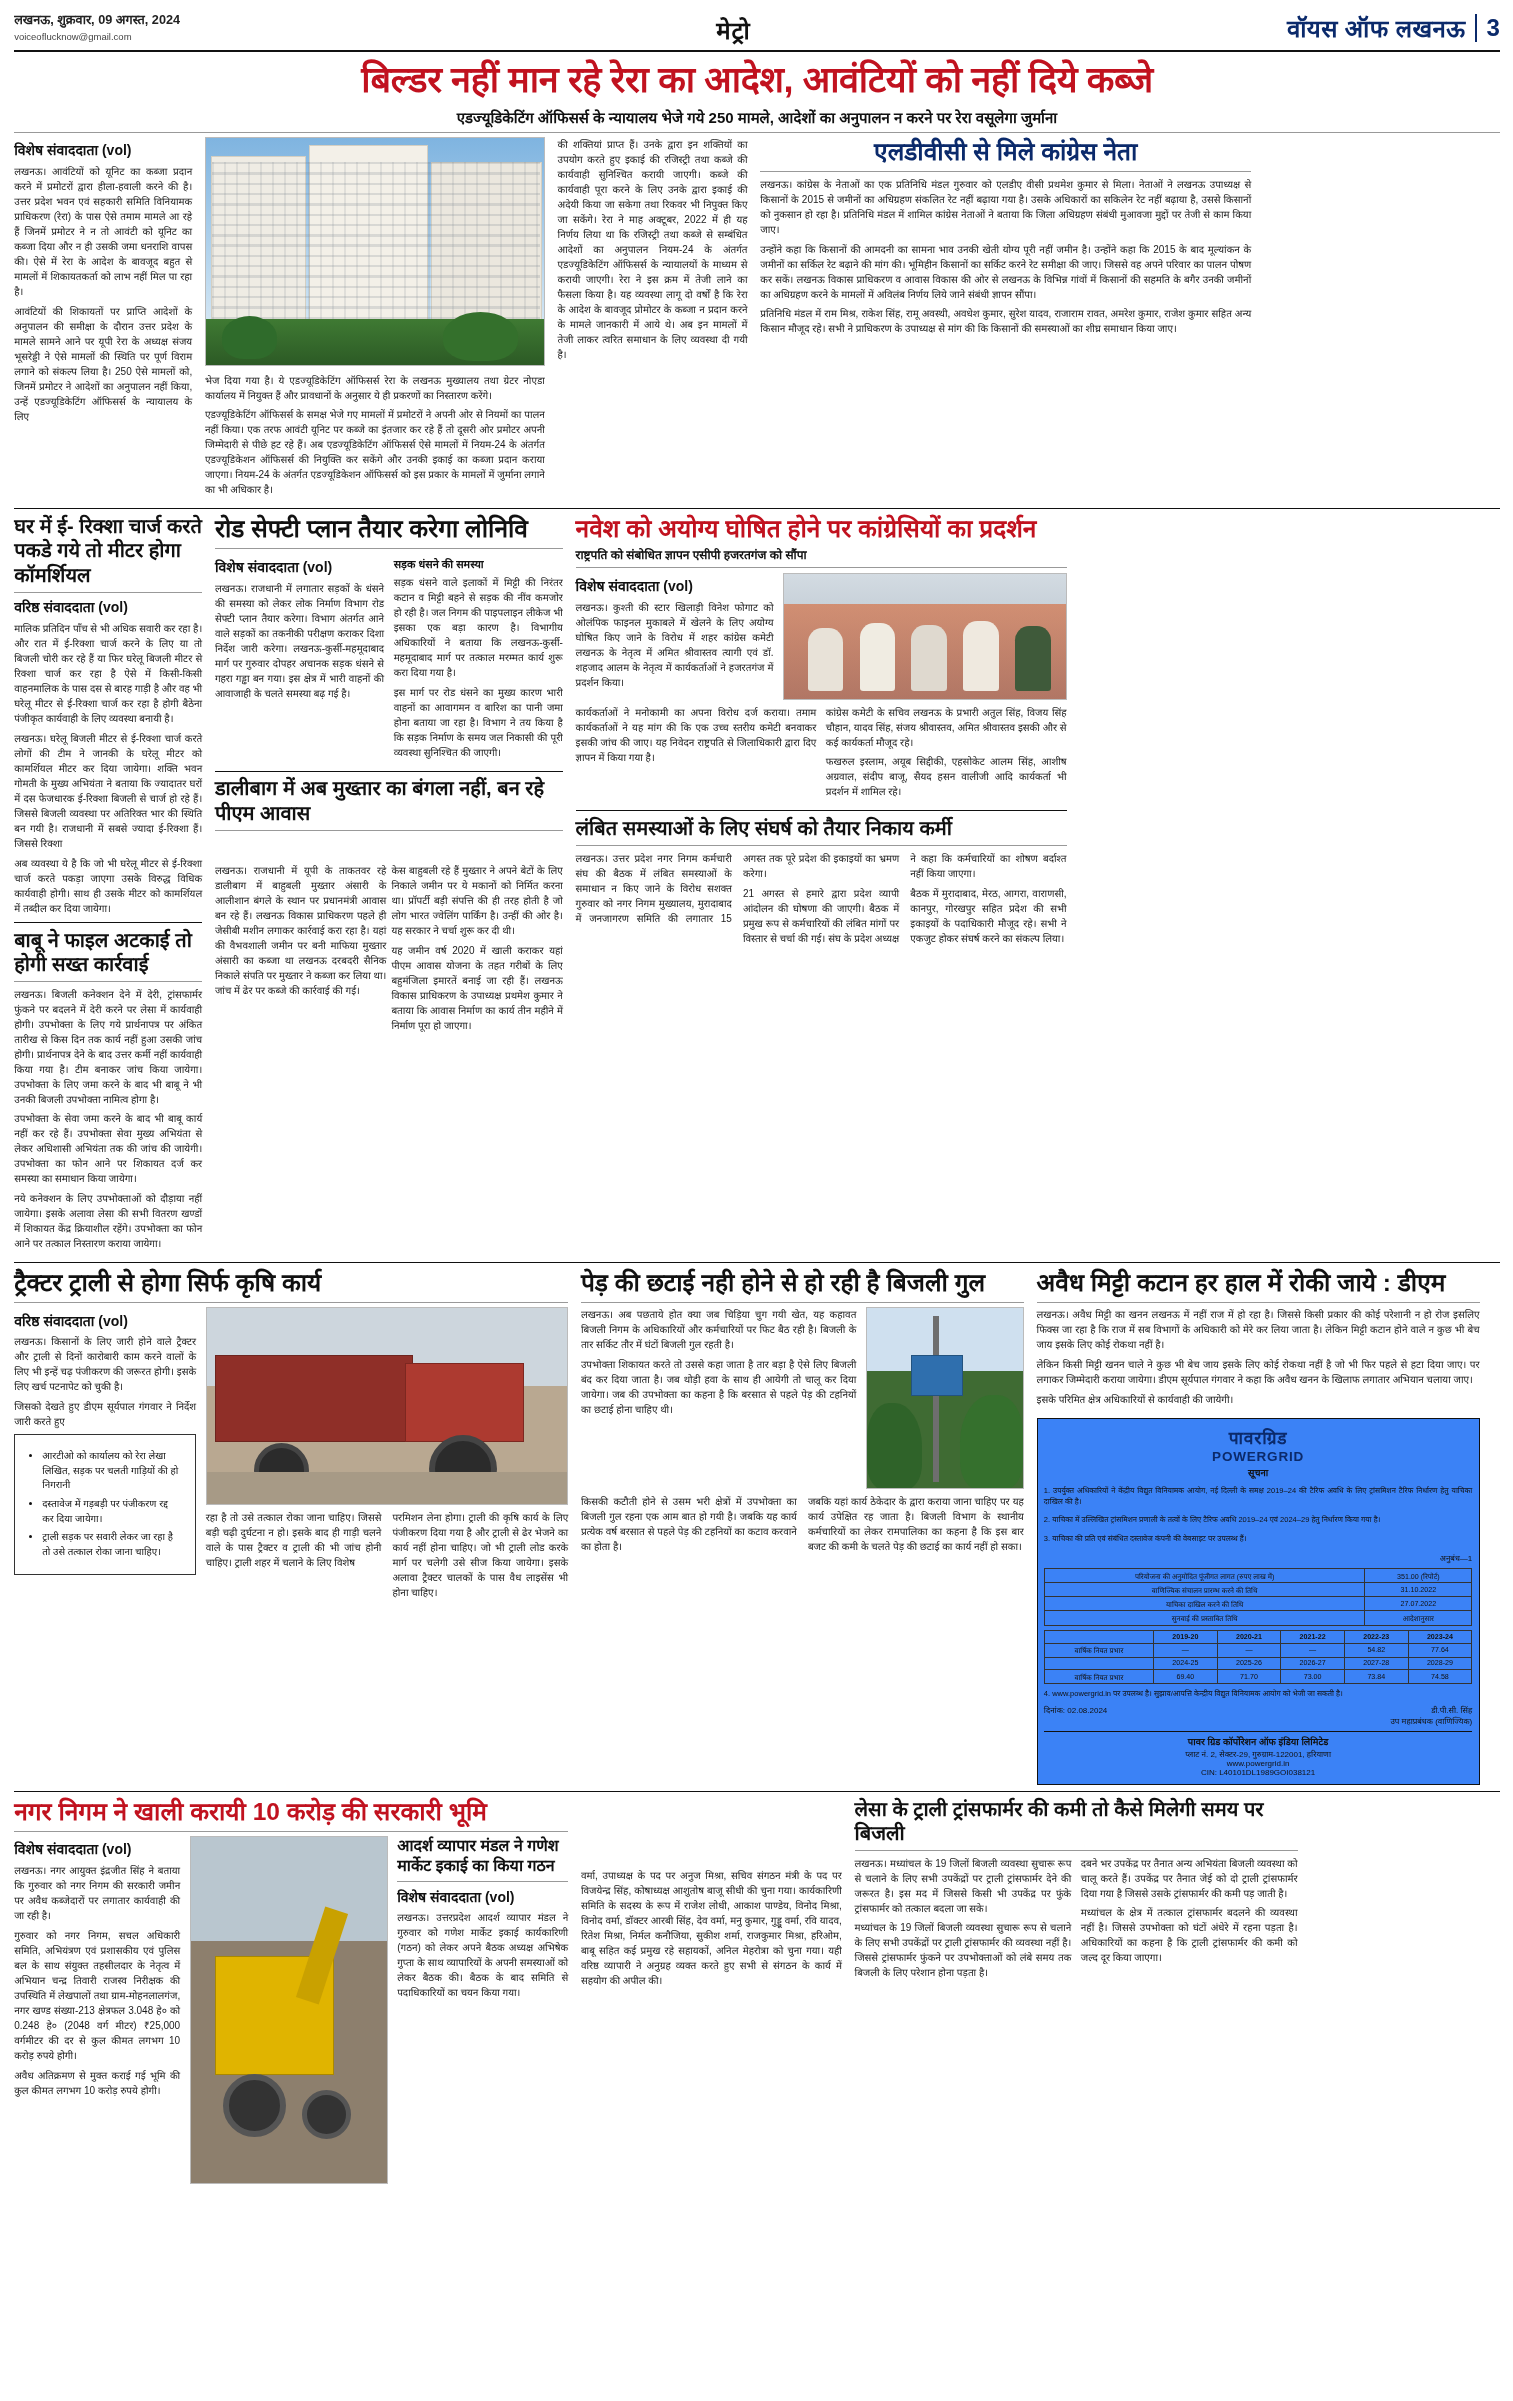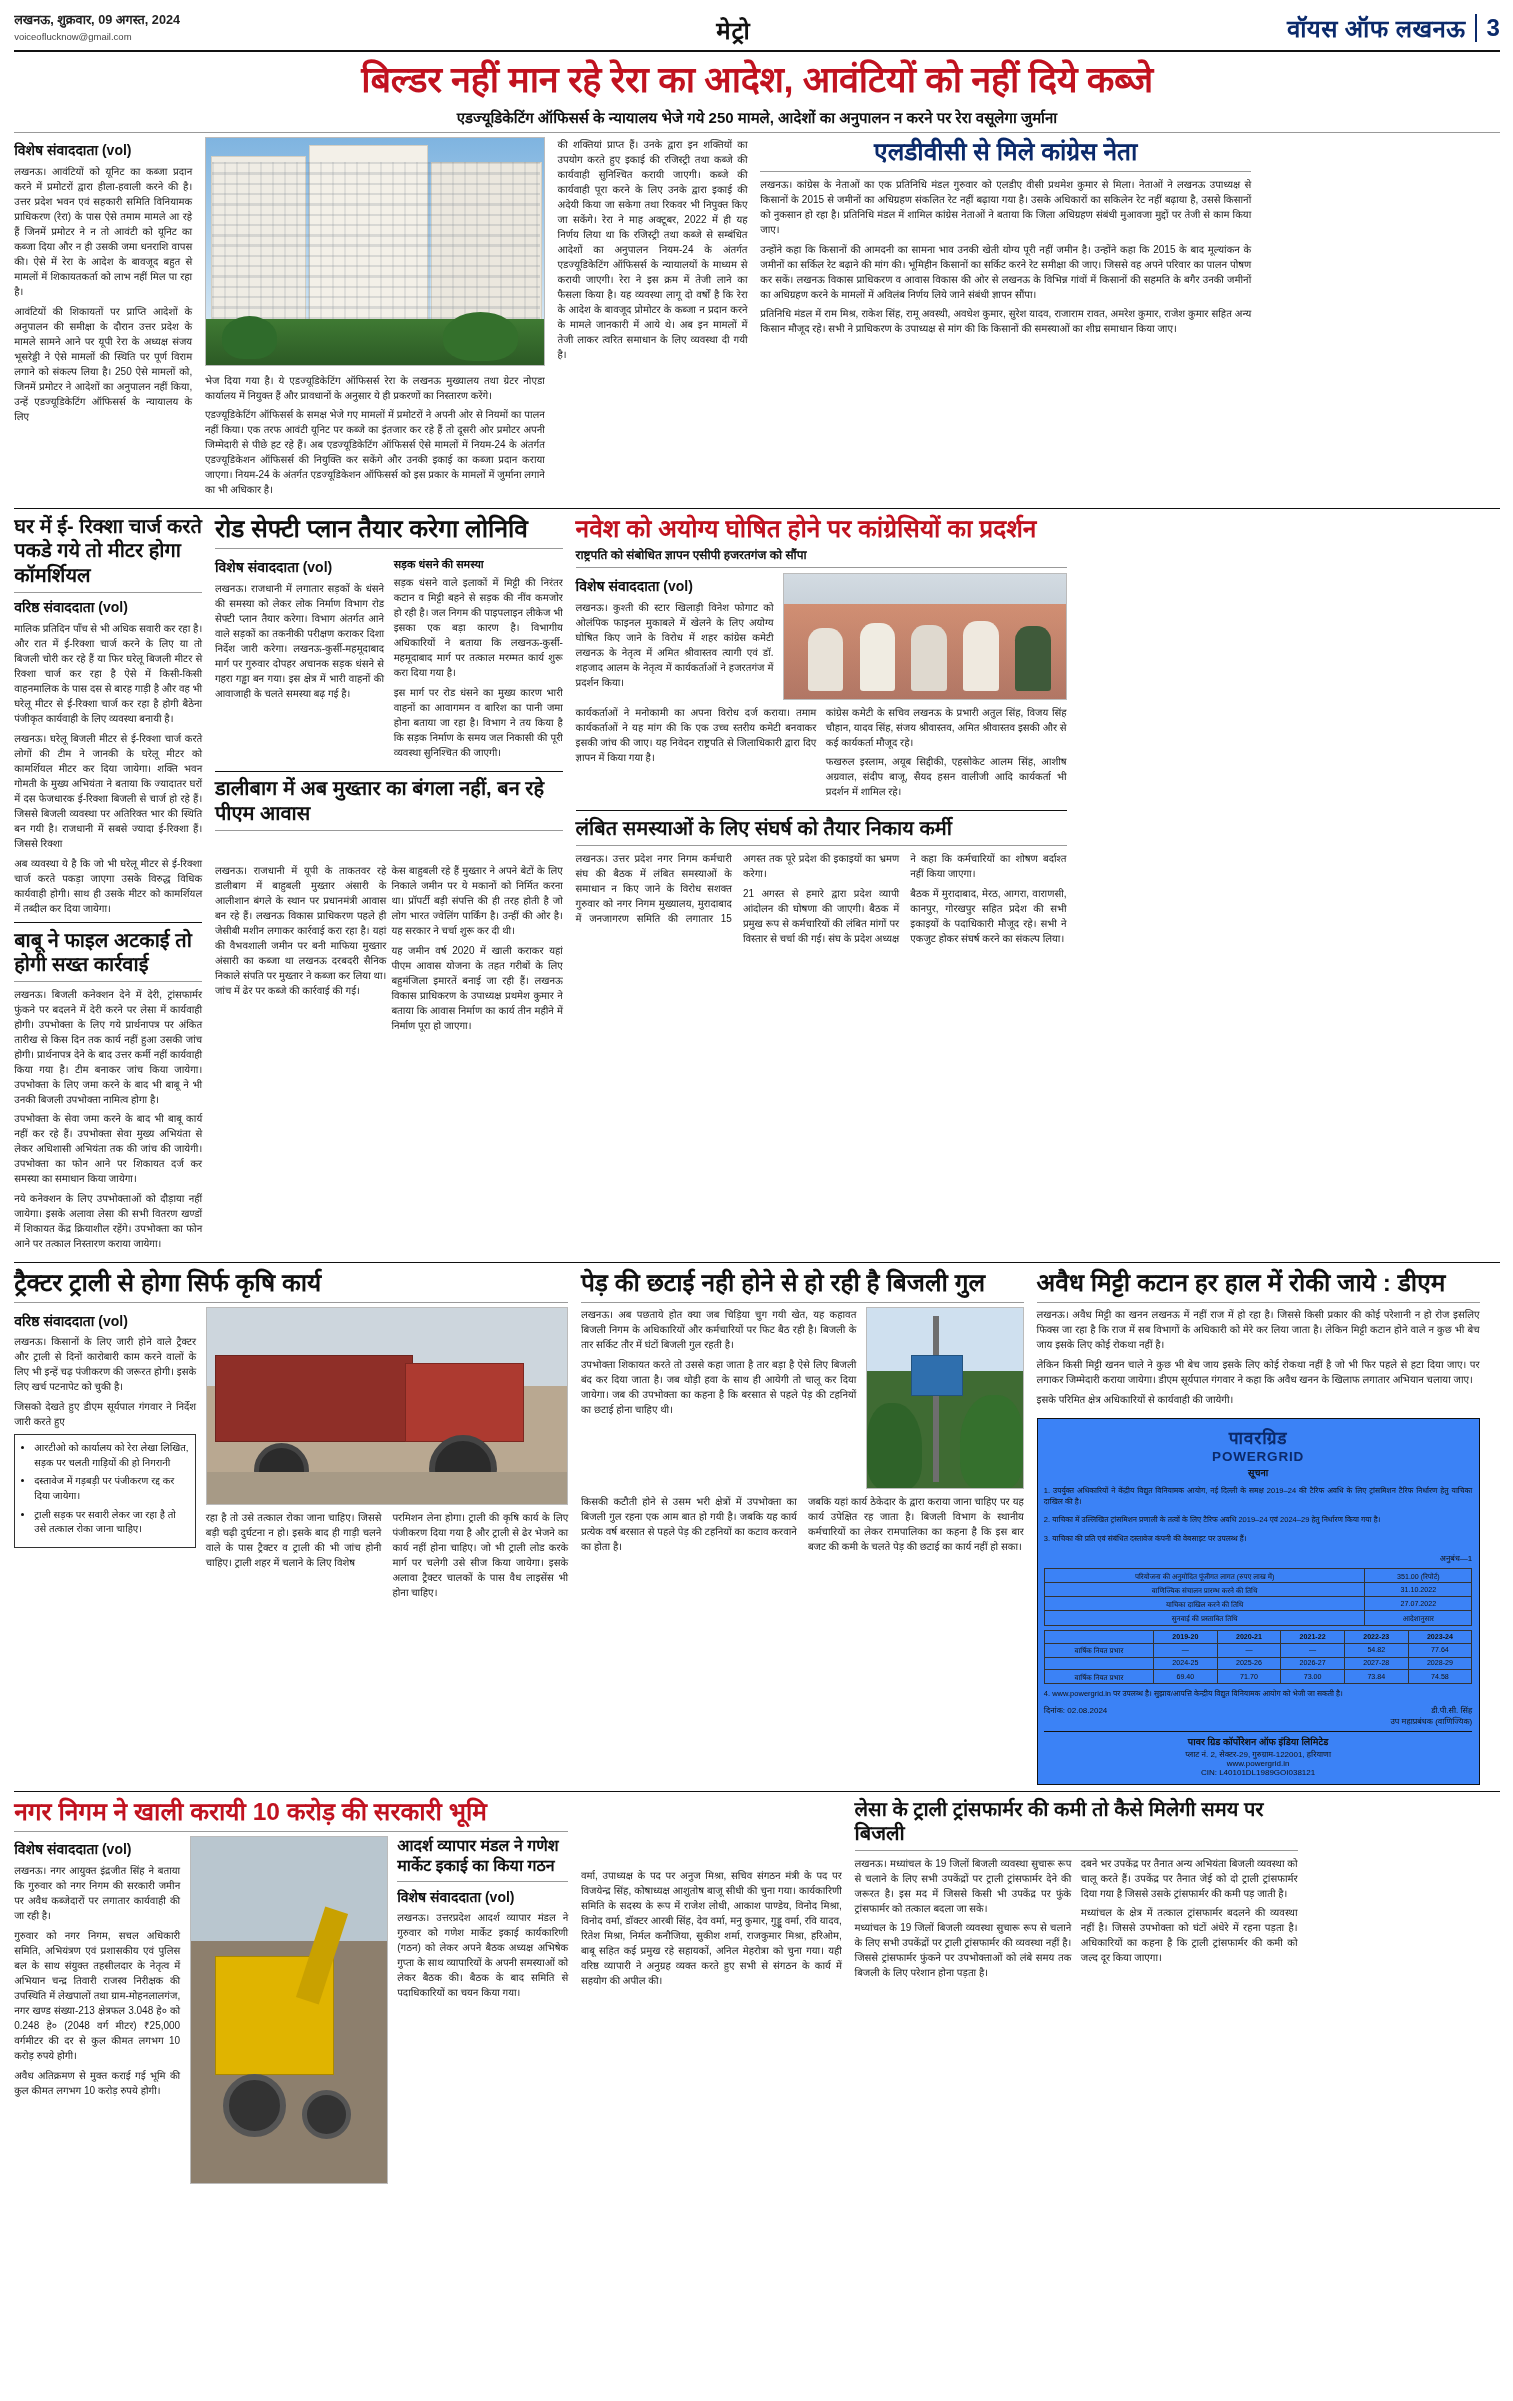--- a/index.html
+++ b/index.html
@@ -41,21 +41,21 @@
   .h-sec { font-size:24.5px; font-weight:bold; line-height:1.2; color:#111; }
   .h-sec.red { color:#c1121f; }
   .h-sec.blue { color:#0b2a6b; }
   .h-med { font-size:20px; font-weight:bold; line-height:1.22; color:#111; }
   .h-small { font-size:16px; font-weight:bold; line-height:1.25; color:#111; }
   .h-sub { font-size:11px; font-weight:bold; margin:2.4px 0 4px 0; }
 
   
   .note-box { border:0.8px solid #333; padding:6.3px; font-size:9.8px; line-height:1.5; }
   .note-box li { margin-bottom:4px; }
-  .note-box ul { margin:0; padding-left:12.7px; }
+  .note-box ul { margin:8px; padding-left:12.7px; }
   .sky { position:absolute; inset:0; background:linear-gradient(#7fb4e0 0%, #bcd9ef 60%, #e7f1f8 100%); }
   .green { position:absolute; bottom:0; left:0; right:0; background:linear-gradient(#3f7a33,#2c5a25); }
 
   
   .ad { border:1.6px solid #111; padding:6.3px; background:#3b82f6; }
   .ad-head { text-align:center; font-weight:bold; }
   .ad-logo { font-size:17.4px; color:#0b2a6b; font-weight:bold; letter-spacing:0.8px; }
   .ad-sub { font-size:9.5px; font-weight:bold; margin-top:1.6px; }
   .ad-body { font-size:7.5px; line-height:1.45; text-align:justify; margin-top:4.7px; }
   table.ad-table { width:100%; border-collapse:collapse; font-size:7.1px; margin-top:4.7px; }

